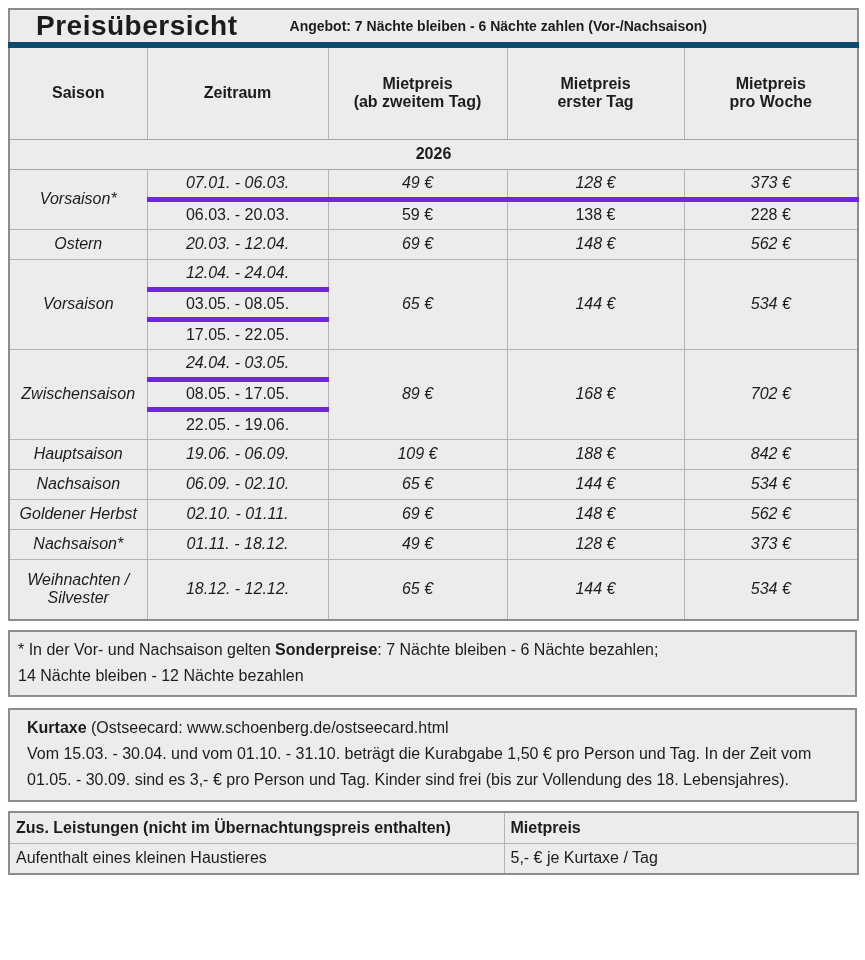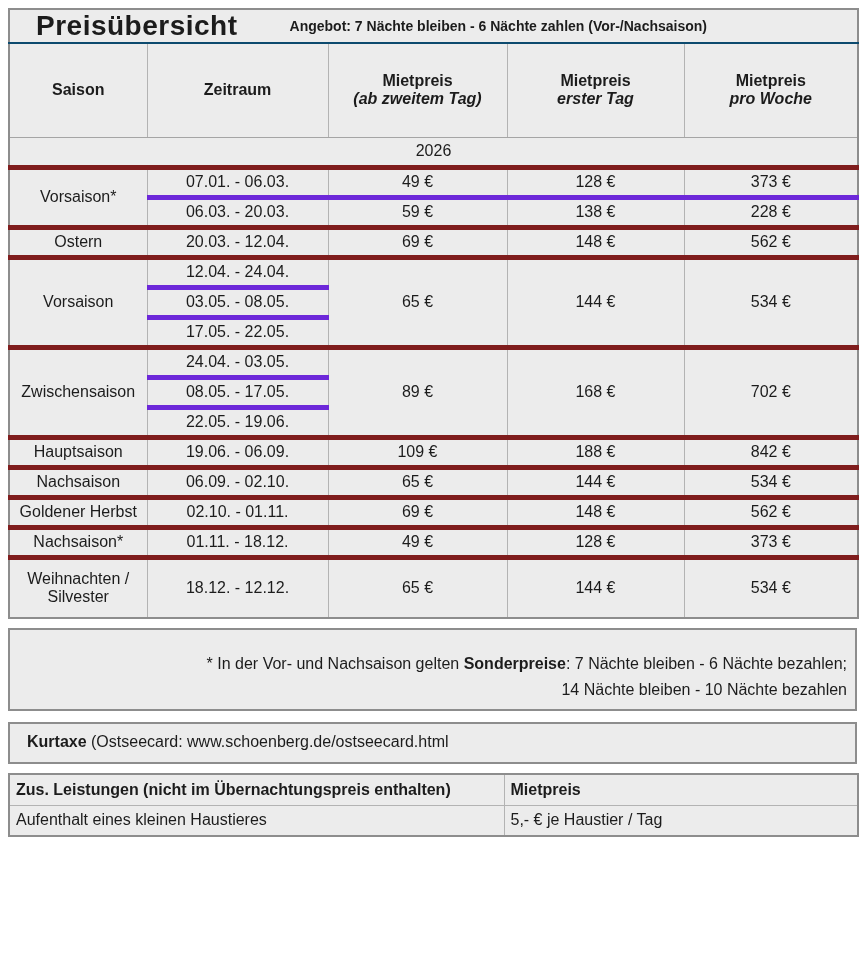--- a/index.html
+++ b/index.html
@@ -19,41 +19,41 @@
     background: #ececec;
   }
   .price-table td, .price-table th {
     border: 1px solid #b3b3b3;
     background: #ececec;
     font-size: 16px;
     text-align: center;
     vertical-align: middle;
     overflow: hidden;
   }
-  .title-row td { height: 45px; border-bottom: 2px solid #0c4a6e; }
+  .title-row td { height: 45px; border-bottom: 6px solid #0c4a6e; }
   .title-wrap { display: flex; align-items: center; text-align: left; }
   .doc-title { font-size: 28px; font-weight: bold; margin-left: 26px; letter-spacing: 0.5px; }
   .doc-offer { font-size: 14px; font-weight: bold; margin-left: 52px; }
   .head-row th { height: 94px; font-weight: bold; border-bottom: 1px solid #a5a5a5; }
-  .head-row th .l2 { display: block; font-style: italic; }
-  .year-row td { height: 26px; font-weight: normal; border-bottom: 1px solid #a5a5a5; }
+  .head-row th .l2 { display: block; }
+  .year-row td { height: 26px; font-weight: bold; border-bottom: 1px solid #a5a5a5; }
   .price-table tbody td { height: 30px; }
-  tr.grp > td { border-top: 5px solid #7f1d1d; }
+  tr.grp > td { border-top: 1px solid #7f1d1d; font-style: italic; }
   tr.sub > td { border-top: 5px solid #6d28d9; }
   tr.tall > td { height: 61px; }
 
   
   .block {
     width: 849px;
     border: 2px solid #8d8d8d;
     background: #ececec;
     margin-top: 9px;
     font-size: 16px;
   }
-  .note-block { text-align: right; padding: 21px 8px 6px 8px; line-height: 26px; }
+  .note-block { text-align: left; padding: 5px 8px 6px 8px; line-height: 26px; }
   .kurtaxe-block { text-align: left; padding: 5px 8px 7px 17px; line-height: 26px; margin-top: 11px; }
   .bold { font-weight: bold; }
 
   
   .extras-table {
     width: 849px;
     border: 2px solid #8d8d8d;
     background: #3b82f6;
     margin-top: 9px;
   }
@@ -190,37 +190,38 @@
         <td>18.12. - 12.12.</td>
         <td>65 €</td>
         <td>144 €</td>
         <td>534 €</td>
       </tr>
     </tbody>
   </table>
 
   <div class="block note-block">
     <span>* In der Vor- und Nachsaison gelten </span><span class="bold">Sonderpreise</span><span>: 7 Nächte bleiben - 6 Nächte bezahlen;</span><br>
-    <span>14 Nächte bleiben - 10 Nächte bezahlen</span>
+    <span>14 Nächte bleiben - 12 Nächte bezahlen</span>
   </div>
 
   <div class="block kurtaxe-block">
     <span class="bold">Kurtaxe</span><span> (Ostseecard: www.schoenberg.de/ostseecard.html</span><br>
+    <span>Vom 15.03. - 30.04. und vom 01.10. - 31.10. beträgt die Kurabgabe 1,50 € pro Person und Tag. In der Zeit vom 01.05. - 30.09. sind es 3,- € pro Person und Tag. Kinder sind frei (bis zur Vollendung des 18. Lebensjahres).</span>
   </div>
 
   <table class="extras-table">
     <colgroup>
       <col style="width:495px">
         <col style="width:354px">
     </colgroup>
     <tbody>
         <tr>
       <th>Zus. Leistungen (nicht im Übernachtungspreis enthalten)</th>
       <th>Mietpreis</th>
     </tr>
     <tr>
       <td>Aufenthalt eines kleinen Haustieres</td>
-      <td>5,- € je Haustier / Tag</td>
+      <td>5,- € je Kurtaxe / Tag</td>
     </tr>
   </tbody>
     </table>
 
 </div>
 
 </body></html>

